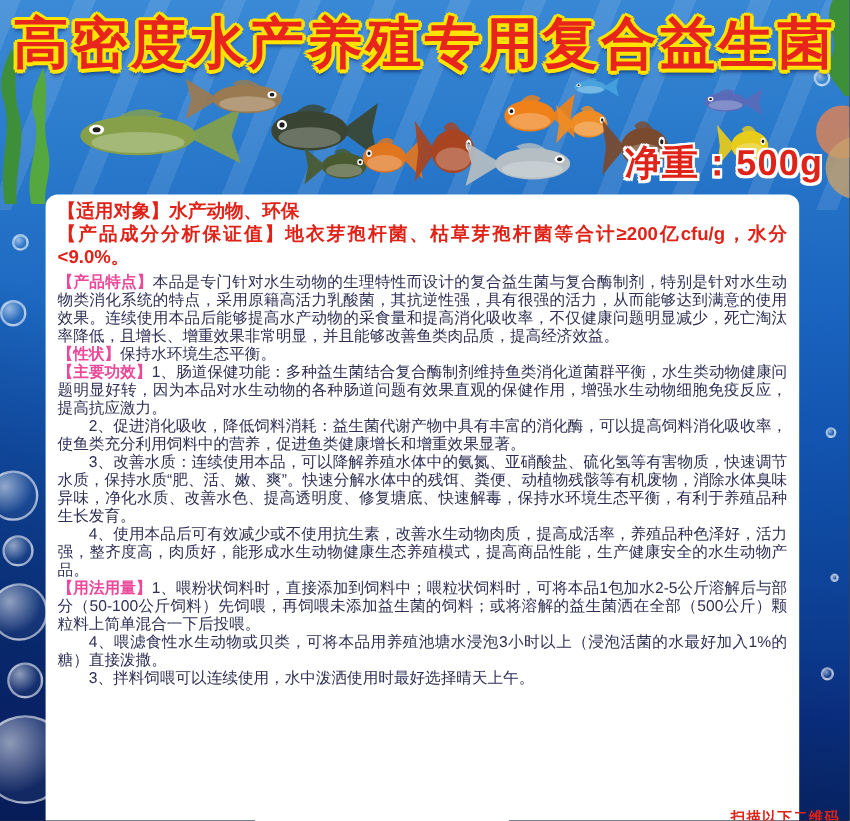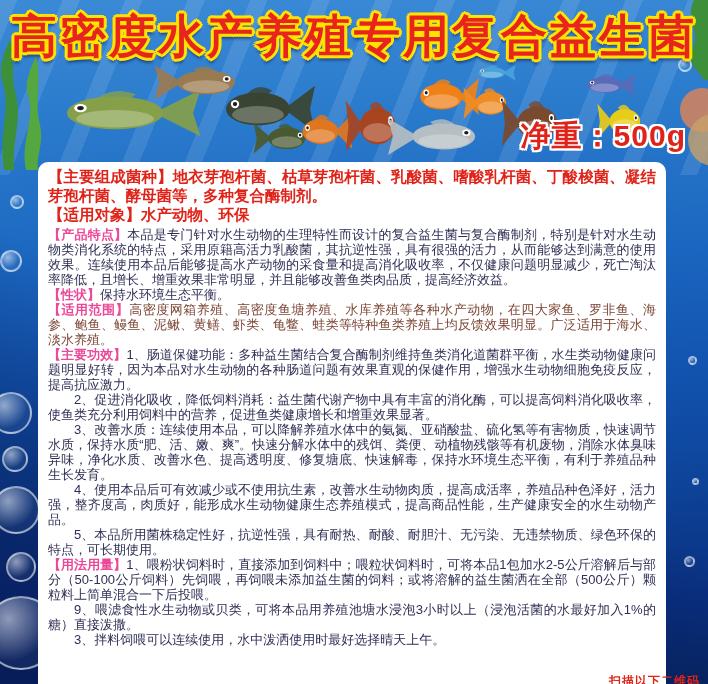--- a/index.html
+++ b/index.html
@@ -197,33 +197,31 @@
           <ellipse cx="40" cy="38" rx="26" ry="9" fill="#ffffff" opacity="0.25"></ellipse>
           <circle cx="17" cy="27" r="4.2" fill="#fff"></circle>
           <circle cx="17" cy="27" r="2.2" fill="#1c1c1c"></circle>
         </svg></div>
     </div>
 
   <div class="net-weight">净重：500g</div>
 
   <div class="content-box">
     <div class="info-box">
-        <p class="b1"><span class="b1hdr">【主要组成菌种】</span><span class="b1txt">地衣芽孢杆菌、枯草芽孢杆菌、乳酸菌、嗜酸乳杆菌、丁酸梭菌、凝结芽孢杆菌、酵母菌等，多种复合酶制剂。</span></p>
         <p class="b1"><span class="b1hdr">【适用对象】</span><span class="b1txt">水产动物、环保</span></p>
+        <p class="b1"><span class="b1hdr">【产品成分分析保证值】</span><span class="b1txt">地衣芽孢杆菌、枯草芽孢杆菌等合计≥200亿cfu/g，水分&lt;9.0%。</span></p>
       </div>
     <div class="sections">
         <p class="sec sec-features"><span class="hdr">【产品特点】</span><span class="body">本品是专门针对水生动物的生理特性而设计的复合益生菌与复合酶制剂，特别是针对水生动物类消化系统的特点，采用原籍高活力乳酸菌，其抗逆性强，具有很强的活力，从而能够达到满意的使用效果。连续使用本品后能够提高水产动物的采食量和提高消化吸收率，不仅健康问题明显减少，死亡淘汰率降低，且增长、增重效果非常明显，并且能够改善鱼类肉品质，提高经济效益。</span></p>
         <p class="sec sec-properties"><span class="hdr">【性状】</span><span class="body">保持水环境生态平衡。</span></p>
-        <p class="sec sec-scope"><span class="hdr">【适用范围】</span><span class="body">高密度网箱养殖、高密度鱼塘养殖、水库养殖等各种水产动物，在四大家鱼、罗非鱼、海参、鲍鱼、鳗鱼、泥鳅、黄鳝、虾类、龟鳖、蛙类等特种鱼类养殖上均反馈效果明显。广泛适用于海水、淡水养殖。</span></p>
         <p class="sec sec-effects"><span class="hdr">【主要功效】</span><span class="body">1、肠道保健功能：多种益生菌结合复合酶制剂维持鱼类消化道菌群平衡，水生类动物健康问题明显好转，因为本品对水生动物的各种肠道问题有效果直观的保健作用，增强水生动物细胞免疫反应，提高抗应激力。</span></p>
         <p class="item sec-effects">2、促进消化吸收，降低饲料消耗：益生菌代谢产物中具有丰富的消化酶，可以提高饲料消化吸收率，使鱼类充分利用饲料中的营养，促进鱼类健康增长和增重效果显著。</p>
         <p class="item sec-effects">3、改善水质：连续使用本品，可以降解养殖水体中的氨氮、亚硝酸盐、硫化氢等有害物质，快速调节水质，保持水质“肥、活、嫩、爽”。快速分解水体中的残饵、粪便、动植物残骸等有机废物，消除水体臭味异味，净化水质、改善水色、提高透明度、修复塘底、快速解毒，保持水环境生态平衡，有利于养殖品种生长发育。</p>
         <p class="item sec-effects">4、使用本品后可有效减少或不使用抗生素，改善水生动物肉质，提高成活率，养殖品种色泽好，活力强，整齐度高，肉质好，能形成水生动物健康生态养殖模式，提高商品性能，生产健康安全的水生动物产品。</p>
-        <p class="item sec-effects">5、本品所用菌株稳定性好，抗逆性强，具有耐热、耐酸、耐胆汁、无污染、无违禁物质、绿色环保的特点，可长期使用。</p>
         <p class="sec sec-usage"><span class="hdr">【用法用量】</span><span class="body">1、喂粉状饲料时，直接添加到饲料中；喂粒状饲料时，可将本品1包加水2-5公斤溶解后与部分（50-100公斤饲料）先饲喂，再饲喂未添加益生菌的饲料；或将溶解的益生菌洒在全部（500公斤）颗粒料上简单混合一下后投喂。</span></p>
-        <p class="item sec-usage">9、喂滤食性水生动物或贝类，可将本品用养殖池塘水浸泡3小时以上（浸泡活菌的水最好加入1%的糖）直接泼撒。</p>
+        <p class="item sec-usage">4、喂滤食性水生动物或贝类，可将本品用养殖池塘水浸泡3小时以上（浸泡活菌的水最好加入1%的糖）直接泼撒。</p>
         <p class="item sec-usage">3、拌料饲喂可以连续使用，水中泼洒使用时最好选择晴天上午。</p>
       </div>
   </div>
 
   <div class="footer-note">扫描以下二维码</div>
 
 </div>
 
 </body></html>

